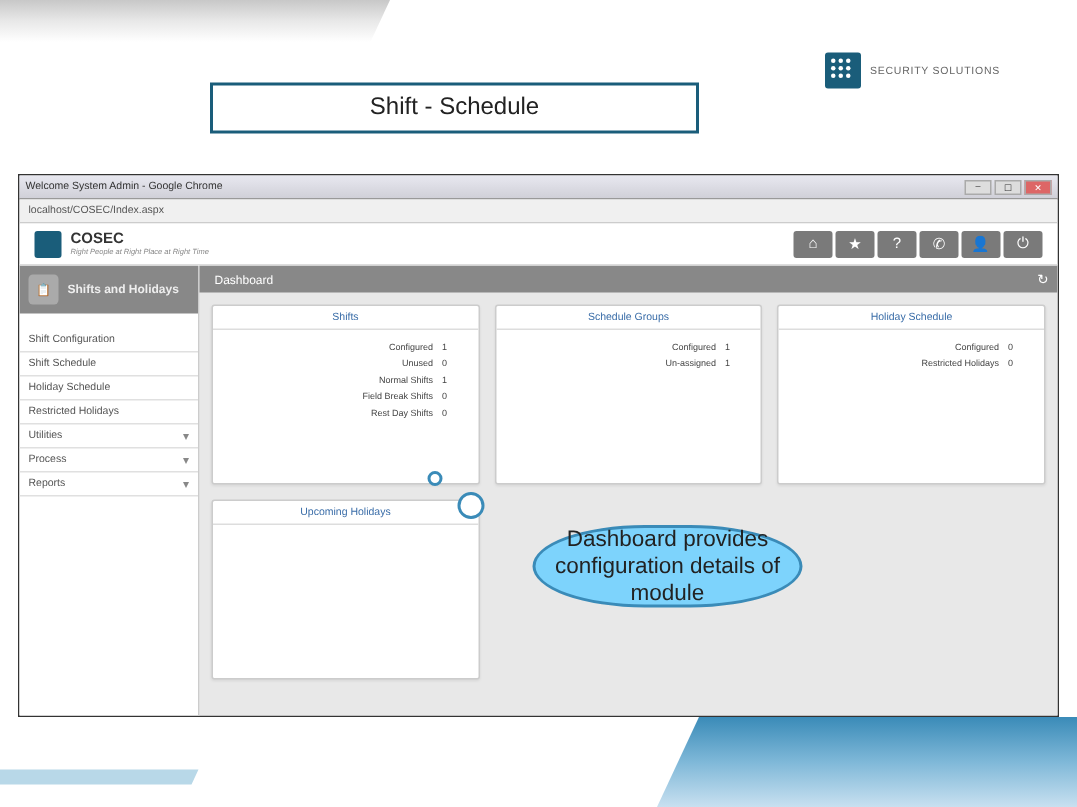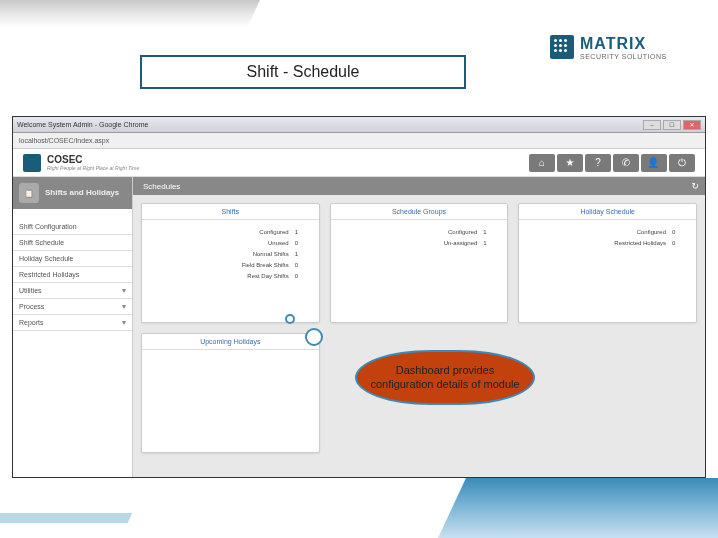--- a/index.html
+++ b/index.html
@@ -64,35 +64,34 @@
   .card { background: #fff; border: 1px solid #ccc; border-radius: 2px; display: flex; flex-direction: column; box-shadow: 0 1px 2px rgba(0,0,0,0.08); }
   .card-head { height: 16px; border-bottom: 1px solid #ddd; display: flex; align-items: center; justify-content: center; font-size: 7px; color: #3a6da8; }
   .card-body { flex: 1; padding: 6px 10px; }
   .stat-row { display: flex; justify-content: flex-end; align-items: center; gap: 6px; font-size: 6px; color: #444; height: 11px; }
   .stat-row .label { text-align: right; flex: 1; }
   .stat-row .val { width: 14px; text-align: left; }
   .card.upcoming { grid-column: 1; grid-row: 2; }
   
   
   .callout { position: absolute; top: 350px; left: 355px; width: 190px; height: 60px; }
-  .callout-bubble { width: 180px; height: 55px; border: 2px solid #3a8bb8; background: #c2410c; border-radius: 50% / 60%; display: flex; align-items: center; justify-content: center; text-align: center; font-size: 11px; line-height: 1.2; color: #222; padding: 6px; }
+  .callout-bubble { width: 180px; height: 55px; border: 2px solid #3a8bb8; background: #7dd3fc; border-radius: 50% / 60%; display: flex; align-items: center; justify-content: center; text-align: center; font-size: 15px; line-height: 1.2; color: #222; padding: 6px; }
   .callout-tail1 { position: absolute; top: -22px; left: -50px; width: 18px; height: 18px; border: 2px solid #3a8bb8; background: #fff; border-radius: 50%; }
   .callout-tail2 { position: absolute; top: -36px; left: -70px; width: 10px; height: 10px; border: 2px solid #3a8bb8; background: #fff; border-radius: 50%; }
 </style>
 </head>
 <body>
 
 <div class="stripe-top"></div>
 <div class="stripe-bottom"></div>
 <div class="stripe-bl"></div>
 
 <div class="logo">
   <div class="logo-mark"></div>
   <div class="logo-text">
-    <div class="logo-main">MATRIX</div>
     <div class="logo-sub">SECURITY SOLUTIONS</div>
   </div>
 </div>
 
 <div class="title-box">Shift - Schedule</div>
 
 <div class="window">
   <div class="titlebar">
     <span>Welcome System Admin - Google Chrome</span>
     <div class="win-btns">
@@ -148,21 +147,21 @@
           <span>Process</span>
           <span class="chev">▾</span>
         </div>
       <div class="sidebar-item">
           <span>Reports</span>
           <span class="chev">▾</span>
         </div>
     </div>
     <div class="content">
       <div class="content-tab">
-        <span>Schedules</span>
+        <span>Dashboard</span>
         <span class="refresh">↻</span>
       </div>
       <div class="cards">
         <div class="card">
           <div class="card-head">Shifts</div>
           <div class="card-body">
             <div class="stat-row">
                 <span class="label">Configured</span>
                 <span class="val">1</span>
               </div>

